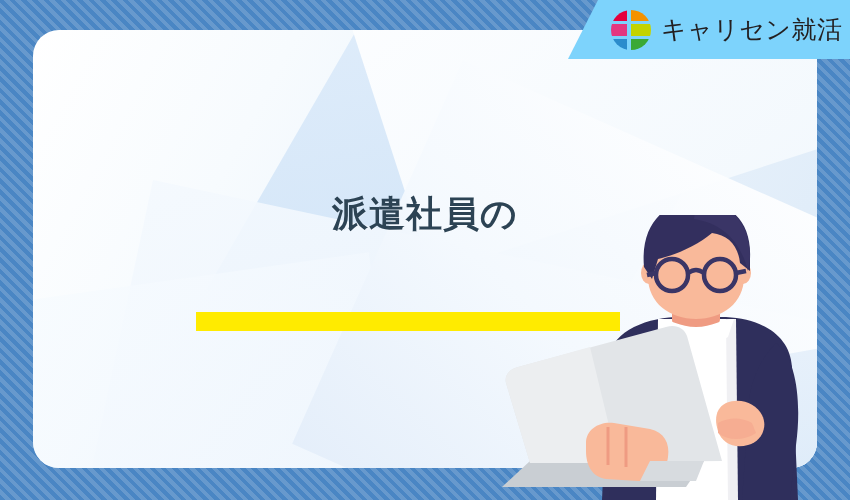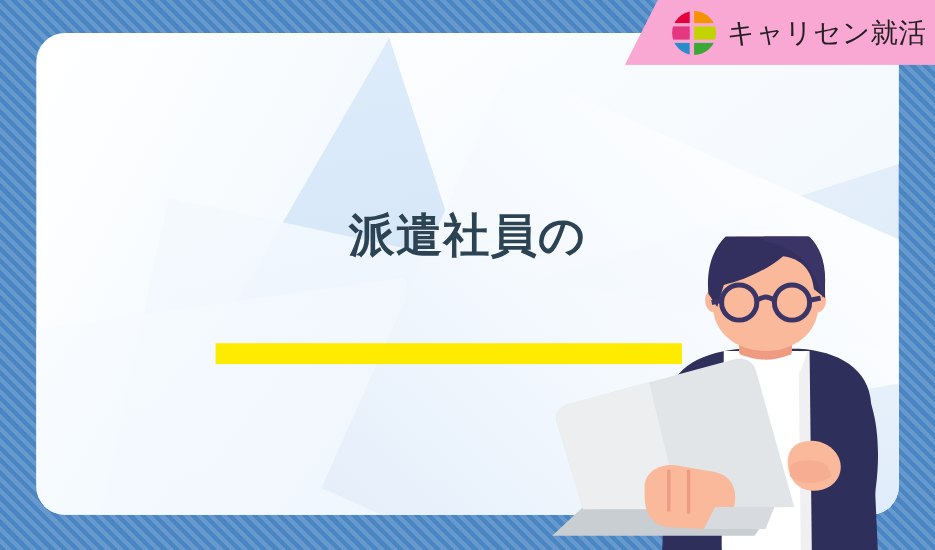--- a/index.html
+++ b/index.html
@@ -91,21 +91,21 @@
     opacity: .85;
   }
 
   
   .logo-plate {
     position: absolute;
     left: 568px;
     top: 0;
     width: 282px;
     height: 59px;
-    background: #f9a8d4;
+    background: #7dd3fc;
     clip-path: polygon(30px 0, 282px 0, 282px 59px, 0 59px);
     display: flex;
     align-items: center;
   }
   .logo-mark {
     position: relative;
     width: 42px;
     height: 42px;
     margin-left: 42px;
     flex: 0 0 auto;
@@ -125,21 +125,21 @@
   .headline {
     position: absolute;
     left: 0;
     top: 186px;
     width: 850px;
     text-align: center;
     pointer-events: none;
   }
   .headline-line {
     display: block;
-    font-size: 42px;
+    font-size: 36px;
     line-height: 56px;
     font-weight: 700;
     color: #2c4354;
     letter-spacing: 1px;
     font-family: "DejaVu Sans", "Liberation Sans", sans-serif;
     text-shadow: 0 1px 0 rgba(255,255,255,.35);
   }
   .headline-line.line2 { margin-left: 12px; }
 
   .underline-bar {

